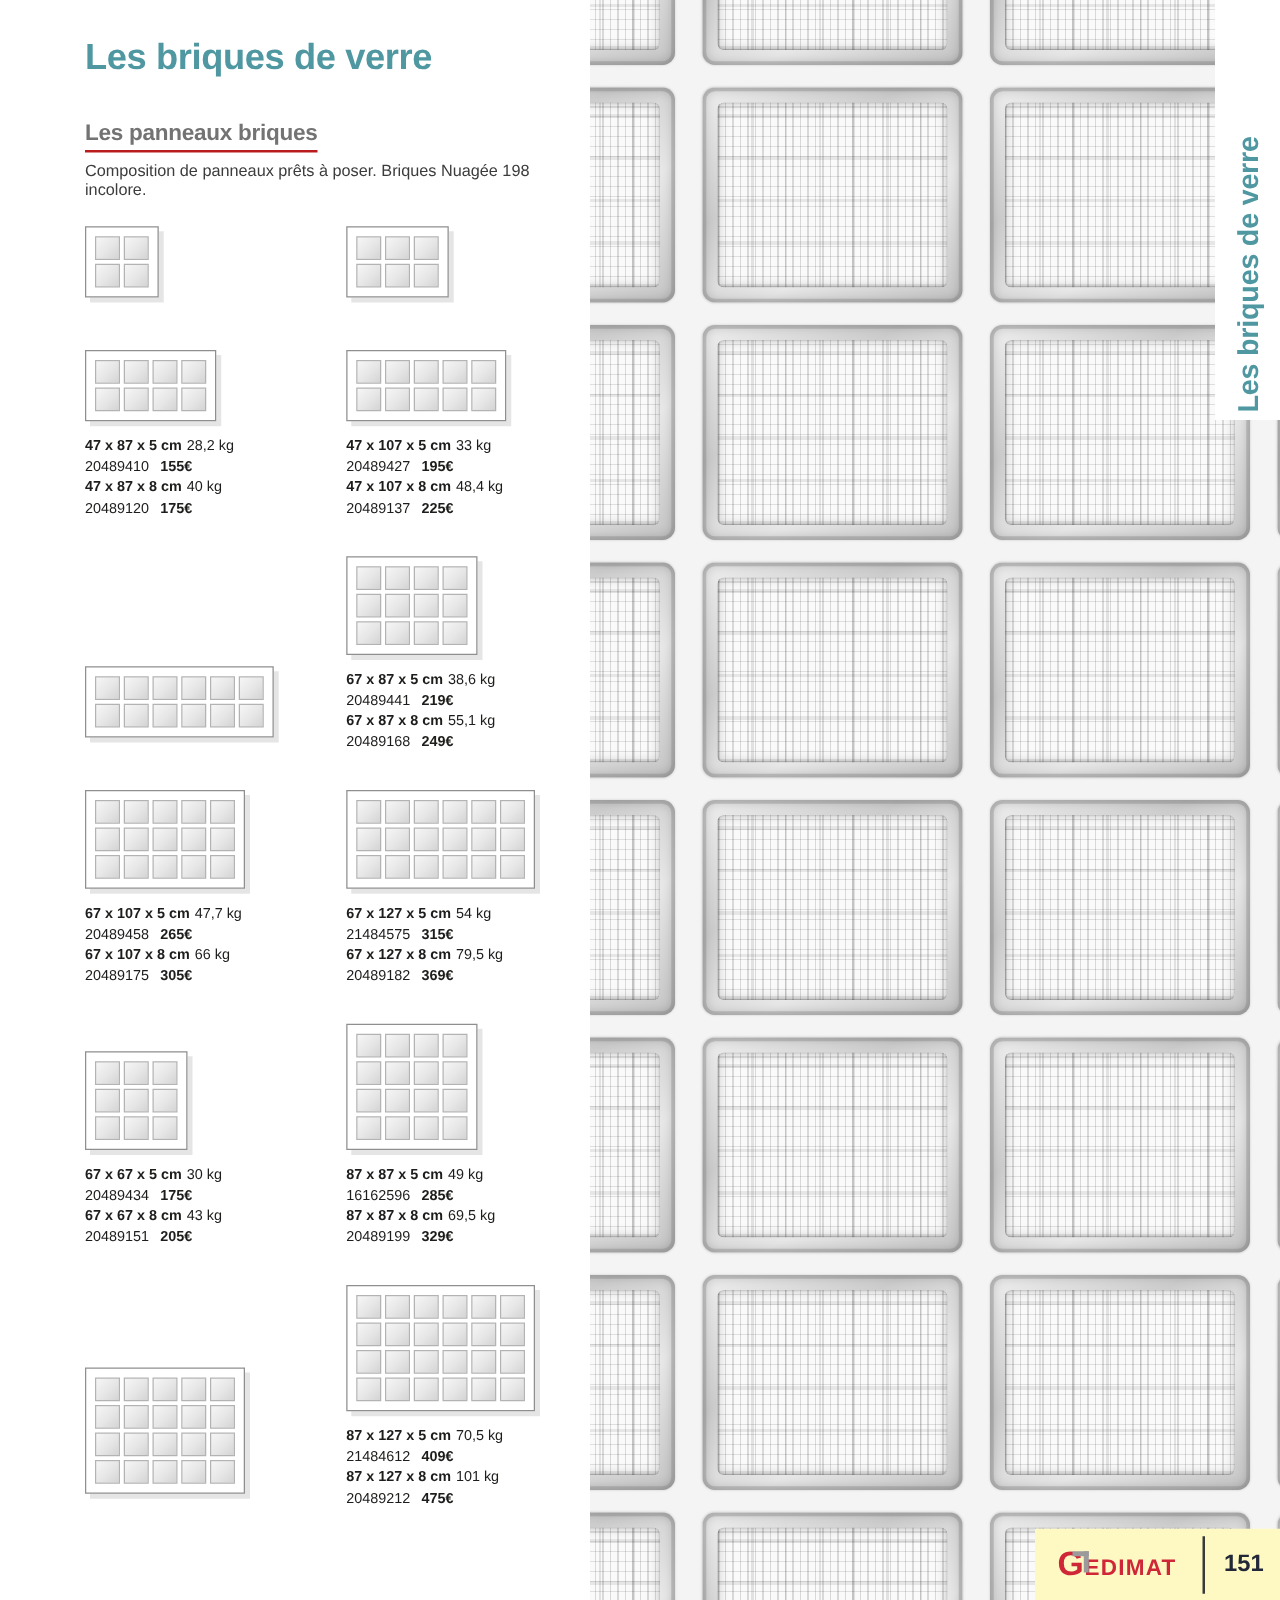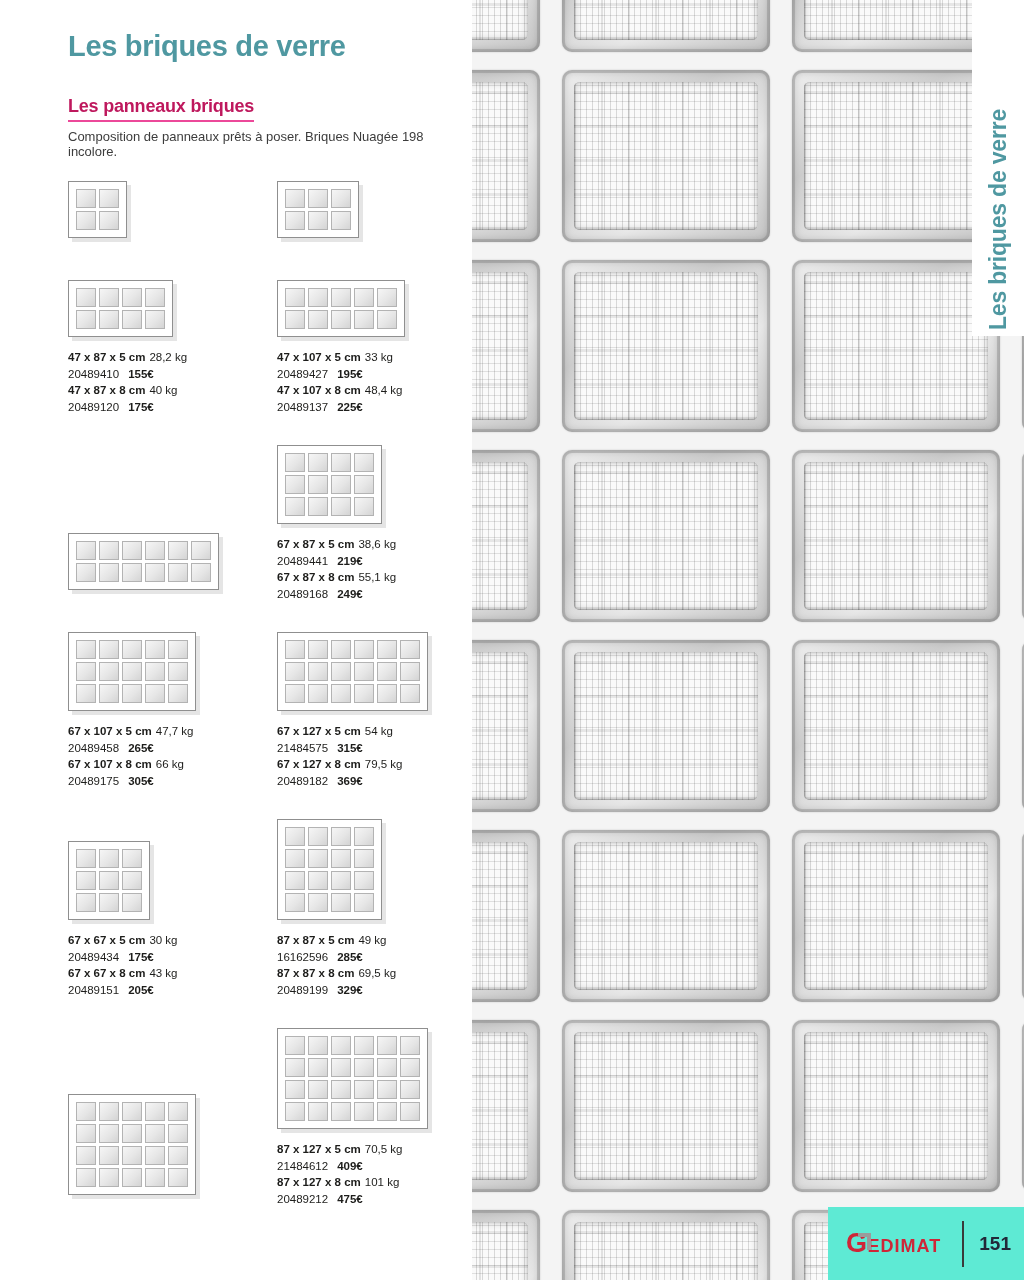--- a/index.html
+++ b/index.html
@@ -13,22 +13,22 @@
 
   
   .content { position:absolute; left:68px; top:30px; width:400px; }
 
   .page-title {
     font-size:29px; font-weight:bold; letter-spacing:-0.3px;
     color:#4f98a1;
   }
   .section-title {
     display:inline-block; margin-top:33px; padding-bottom:3px;
-    font-size:18px; font-weight:bold; color:#be185d;
-    border-bottom:2px solid #ec4899; letter-spacing:-0.2px;text-align:center;
+    font-size:18px; font-weight:bold; color:#737373;
+    border-bottom:2px solid #b91c1c; letter-spacing:-0.2px;text-align:center;
   }
   .section-subtitle {
     margin-top:7px; font-size:13px; color:#3c3c3c;
   }
 
   .product-grid {
     margin-top:22px;
     display:grid; grid-template-columns:209px 1fr;
     row-gap:30px; align-items:end;
   }
@@ -85,22 +85,22 @@
     padding-bottom:6px;
   }
   .vertical-title {
     writing-mode:vertical-rl; transform:rotate(180deg);
     font-size:23px; font-weight:bold; color:#4f98a1; letter-spacing:-0.2px;
     white-space:nowrap;
   }
 
   
   .footer-box {
-    position:absolute; right:0; bottom:0; width:196px; height:73px;
-    background:#5eead4;
+    position:absolute; right:0; bottom:0; width:196px; height:57px;
+    background:#fef9c3;
     display:flex; align-items:center; justify-content:space-between;
     padding:0 13px 0 18px;
   }
   .brand-logo { font-weight:bold; color:#cf2638; white-space:nowrap; letter-spacing:0.5px; }
   .brand-initial { position:relative; font-size:27px; display:inline-block; line-height:1; }
   .brand-initial::after {
     content:""; position:absolute; top:3px; right:-3px;
     width:9px; height:13px;
     border-top:4px solid #9b9b9b; border-right:4px solid #9b9b9b;
   }

